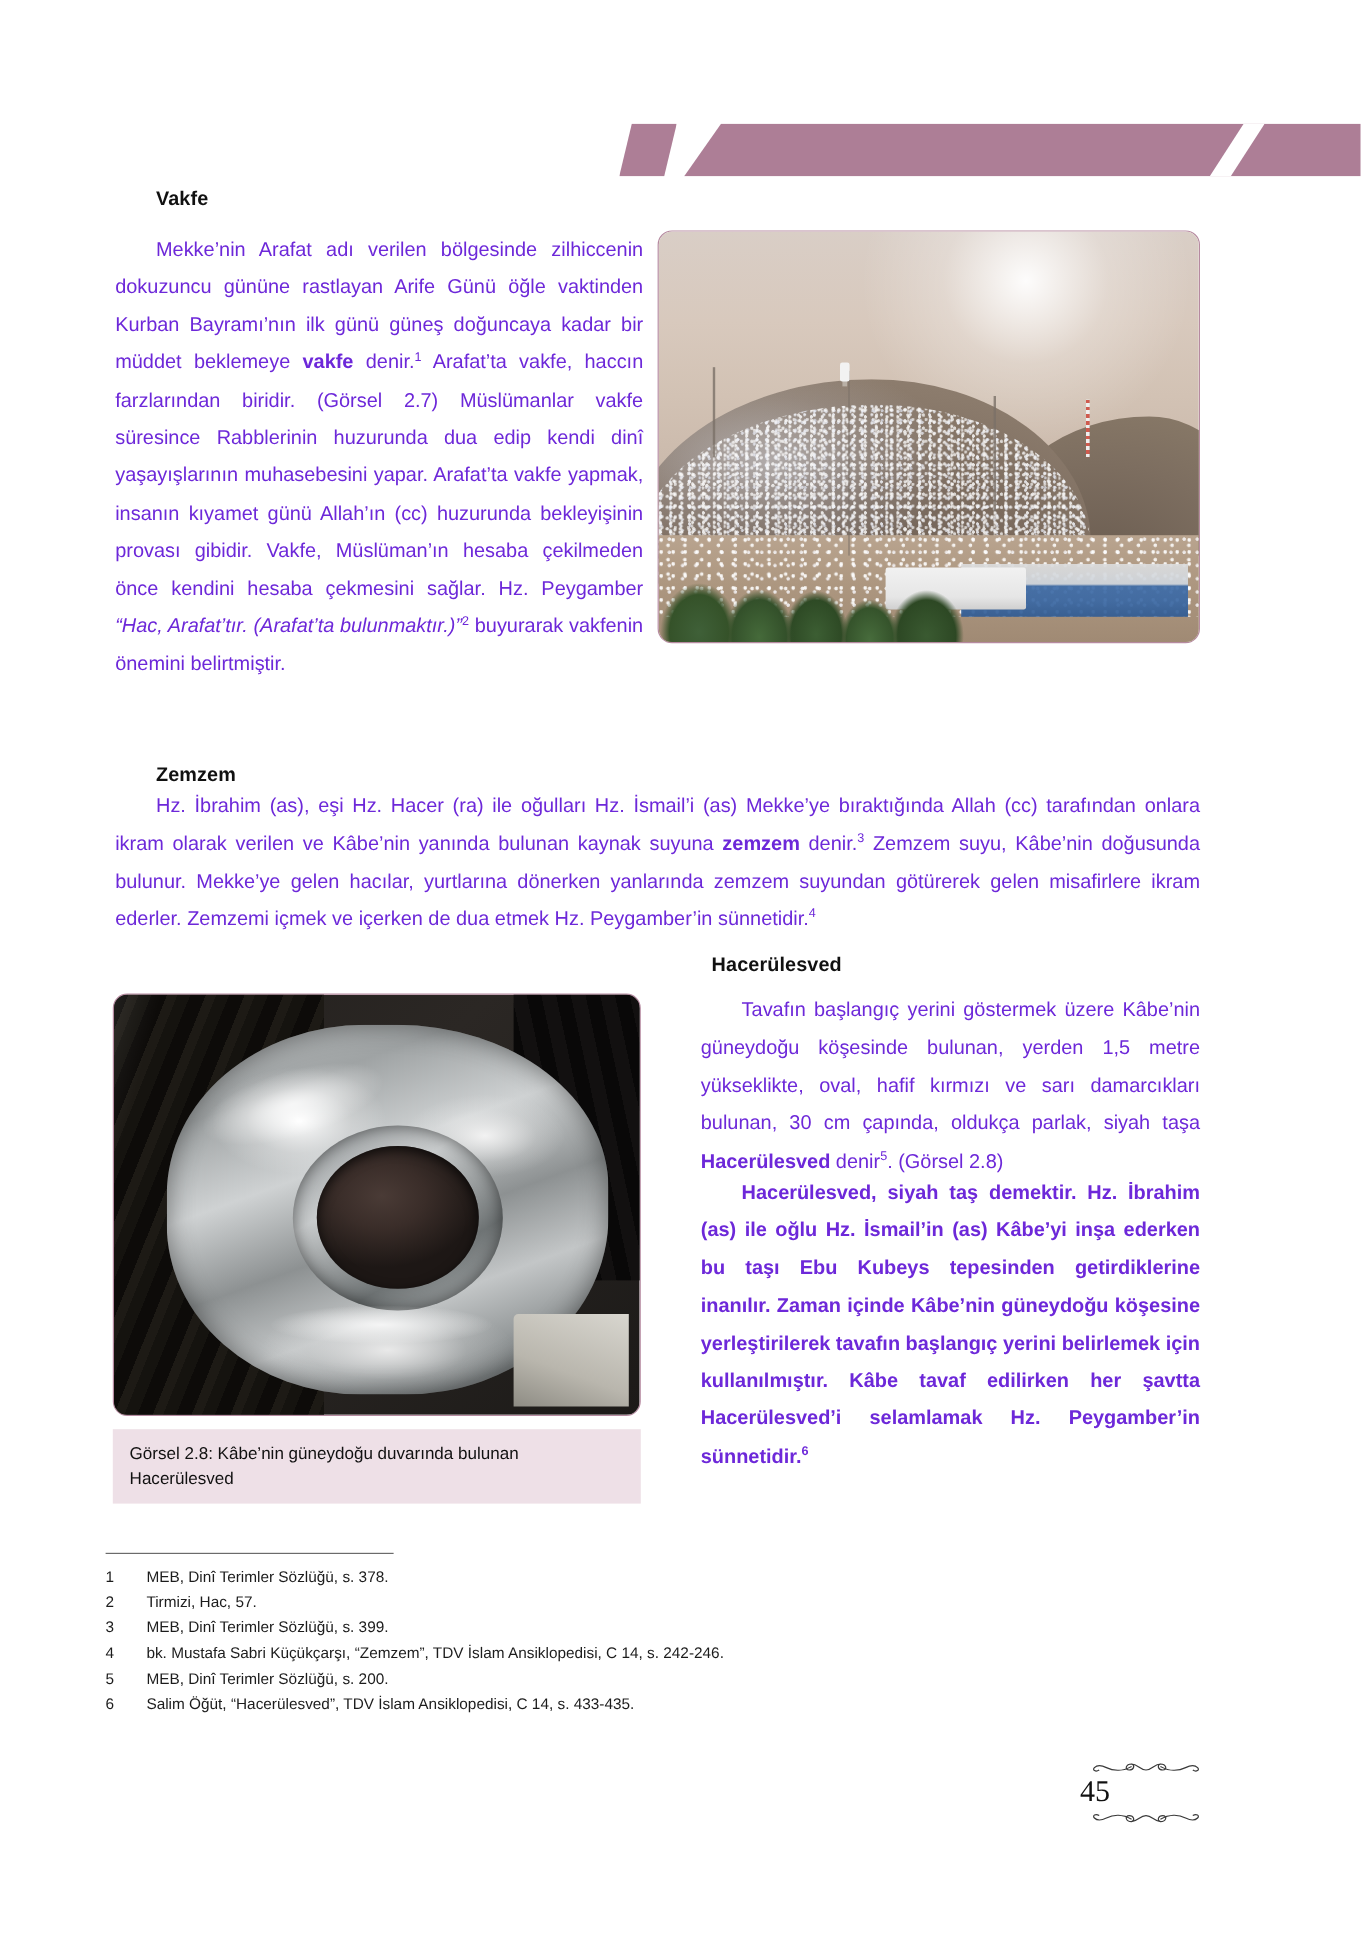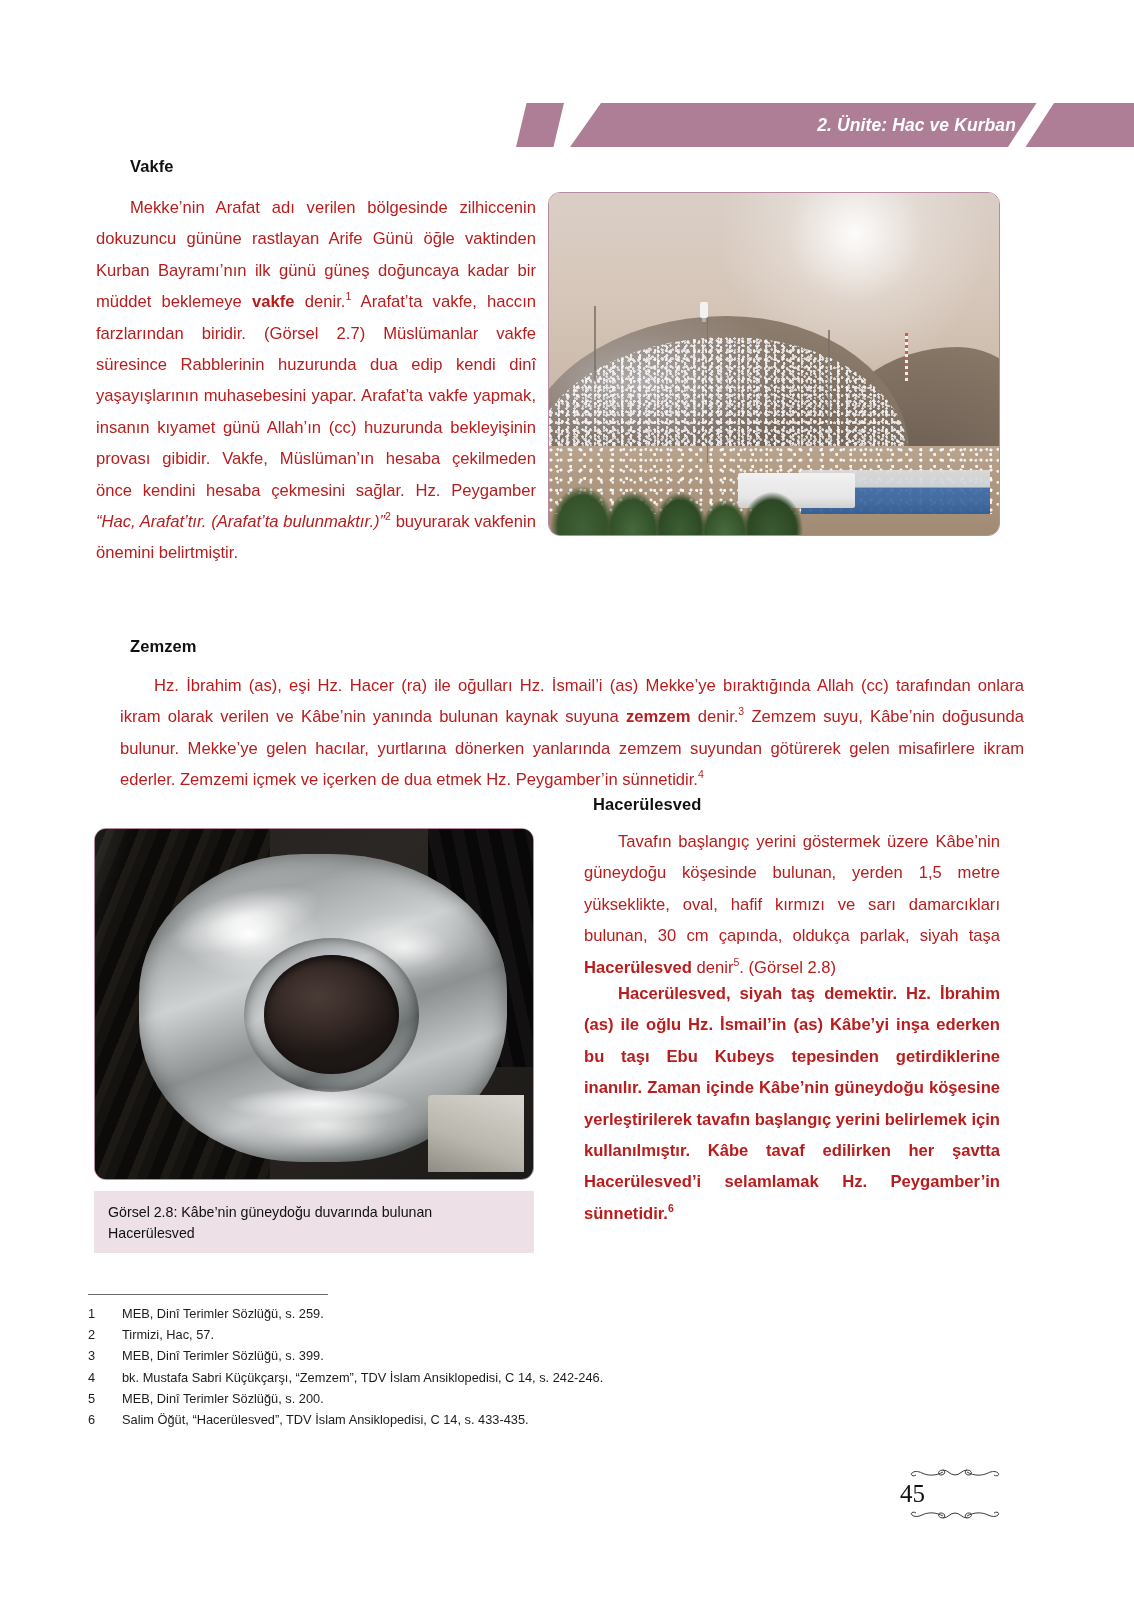--- a/index.html
+++ b/index.html
@@ -77,36 +77,36 @@
     font-weight: bold;
     color: #111;
     letter-spacing: 0.1px;
   }
   .para {
     position: absolute;
     font-size: 16.6px;
     line-height: 31.4px;
     text-align: justify;
     text-justify: inter-word;
-    color: #b91c1c;
+    color: #6d28d9;
     text-indent: 34px;
     hyphens: manual;
   }
   .para b { font-weight: bold; }
   .para i { font-style: italic; }
   sup {
     font-size: 10.5px;
     vertical-align: super;
     line-height: 0;
   }
 
   
   #col-left-vakfe   { left: 96px;  top: 192px; width: 440px; }
   #col-zemzem-head  { left: 130px; top: 637px; }
-  #col-zemzem-body  { left: 96px;  top: 670px; width: 904px; margin-left: 24px; }
+  #col-zemzem-body  { left: 96px;  top: 656px; width: 904px; }
   #hacer-head       { left: 593px; top: 795px; }
   #hacer-p1         { left: 584px; top: 826px; width: 416px; }
   #hacer-p2         { left: 584px; top: 978px; width: 416px; font-weight: bold; }
   #vakfe-head       { left: 130px; top: 157px; }
 
   
   .figure { position: absolute; }
   .fig-img {
     border-radius: 12px;
     border: 1.5px solid #b68aa0;
@@ -306,21 +306,20 @@
     line-height: 30px;
     font-family: "Liberation Serif", serif;
   }
 </style>
 </head>
 <body>
 
 <div class="header-banner">
   <div class="hb-chip"></div>
   <div class="hb-main">
-    <div class="hb-title">2. Ünite: Hac ve Kurban</div>
     <div class="hb-slash"></div>
   </div>
 </div>
 
 <div class="h-sub" id="vakfe-head">Vakfe</div>
 <div class="para" id="col-left-vakfe">Mekke’nin Arafat adı verilen bölgesinde zilhiccenin dokuzuncu gününe rastlayan Arife Günü öğle vaktinden Kurban Bayramı’nın ilk günü güneş doğuncaya kadar bir müddet beklemeye <b>vakfe</b> denir.<sup>1</sup> Arafat’ta vakfe, haccın farzlarından biridir. (Görsel 2.7) Müslümanlar vakfe süresince Rabblerinin huzurunda dua edip kendi dinî yaşayışlarının muhasebesini yapar. Arafat’ta vakfe yapmak, insanın kıyamet günü Allah’ın (cc) huzurunda bekleyişinin provası gibidir. Vakfe, Müslüman’ın hesaba çekilmeden önce kendini hesaba çekmesini sağlar. Hz. Peygamber <i>“Hac, Arafat’tır. (Arafat’ta bulunmaktır.)”</i><sup>2</sup> buyurarak vakfenin önemini belirtmiştir.</div>
 
 <div class="figure" id="fig-arafat">
   <div class="fig-img">
     <div class="photo">
@@ -363,21 +362,21 @@
 </div>
 
 <div class="h-sub" id="hacer-head">Hacerülesved</div>
 <div class="para" id="hacer-p1">Tavafın başlangıç yerini göstermek üzere Kâbe’nin güneydoğu köşesinde bulunan, yerden 1,5 metre yükseklikte, oval, hafif kırmızı ve sarı damarcıkları bulunan, 30 cm çapında, oldukça parlak, siyah taşa <b>Hacerülesved</b> denir<sup>5</sup>. (Görsel 2.8)</div>
 <div class="para" id="hacer-p2">Hacerülesved, siyah taş demektir. Hz. İbrahim (as) ile oğlu Hz. İsmail’in (as) Kâbe’yi inşa ederken bu taşı Ebu Kubeys tepesinden getirdiklerine inanılır. Zaman içinde Kâbe’nin güneydoğu köşesine yerleştirilerek tavafın başlangıç yerini belirlemek için kullanılmıştır. Kâbe tavaf edilirken her şavtta Hacerülesved’i selamlamak Hz. Peygamber’in sünnetidir.<sup>6</sup></div>
 
 <div id="footnote-rule"></div>
 <div id="footnotes">
     <div class="fn-row">
       <span class="fn-num">1</span>
-      <span class="fn-txt">MEB, Dinî Terimler Sözlüğü, s. 259.</span>
+      <span class="fn-txt">MEB, Dinî Terimler Sözlüğü, s. 378.</span>
     </div>
     <div class="fn-row">
       <span class="fn-num">2</span>
       <span class="fn-txt">Tirmizi, Hac, 57.</span>
     </div>
     <div class="fn-row">
       <span class="fn-num">3</span>
       <span class="fn-txt">MEB, Dinî Terimler Sözlüğü, s. 399.</span>
     </div>
     <div class="fn-row">

